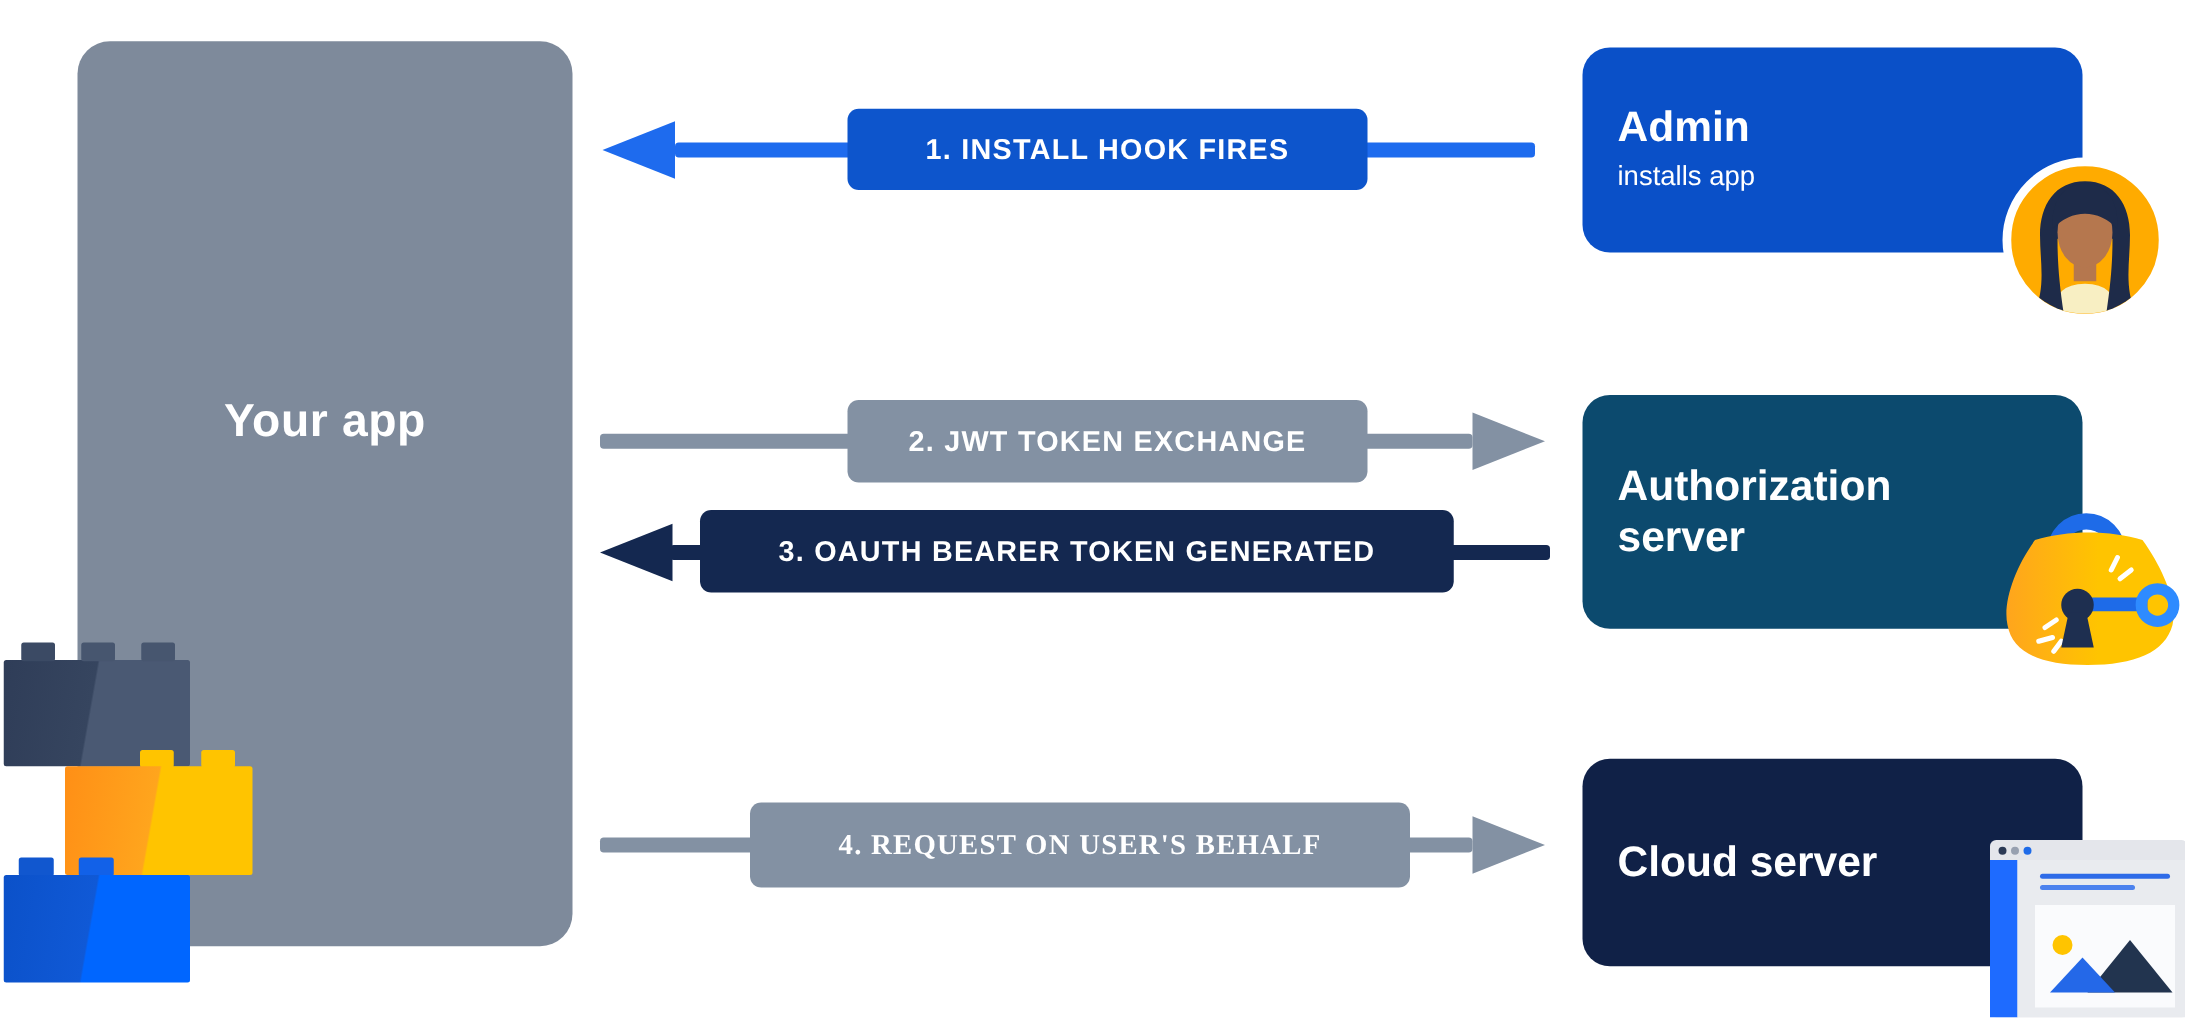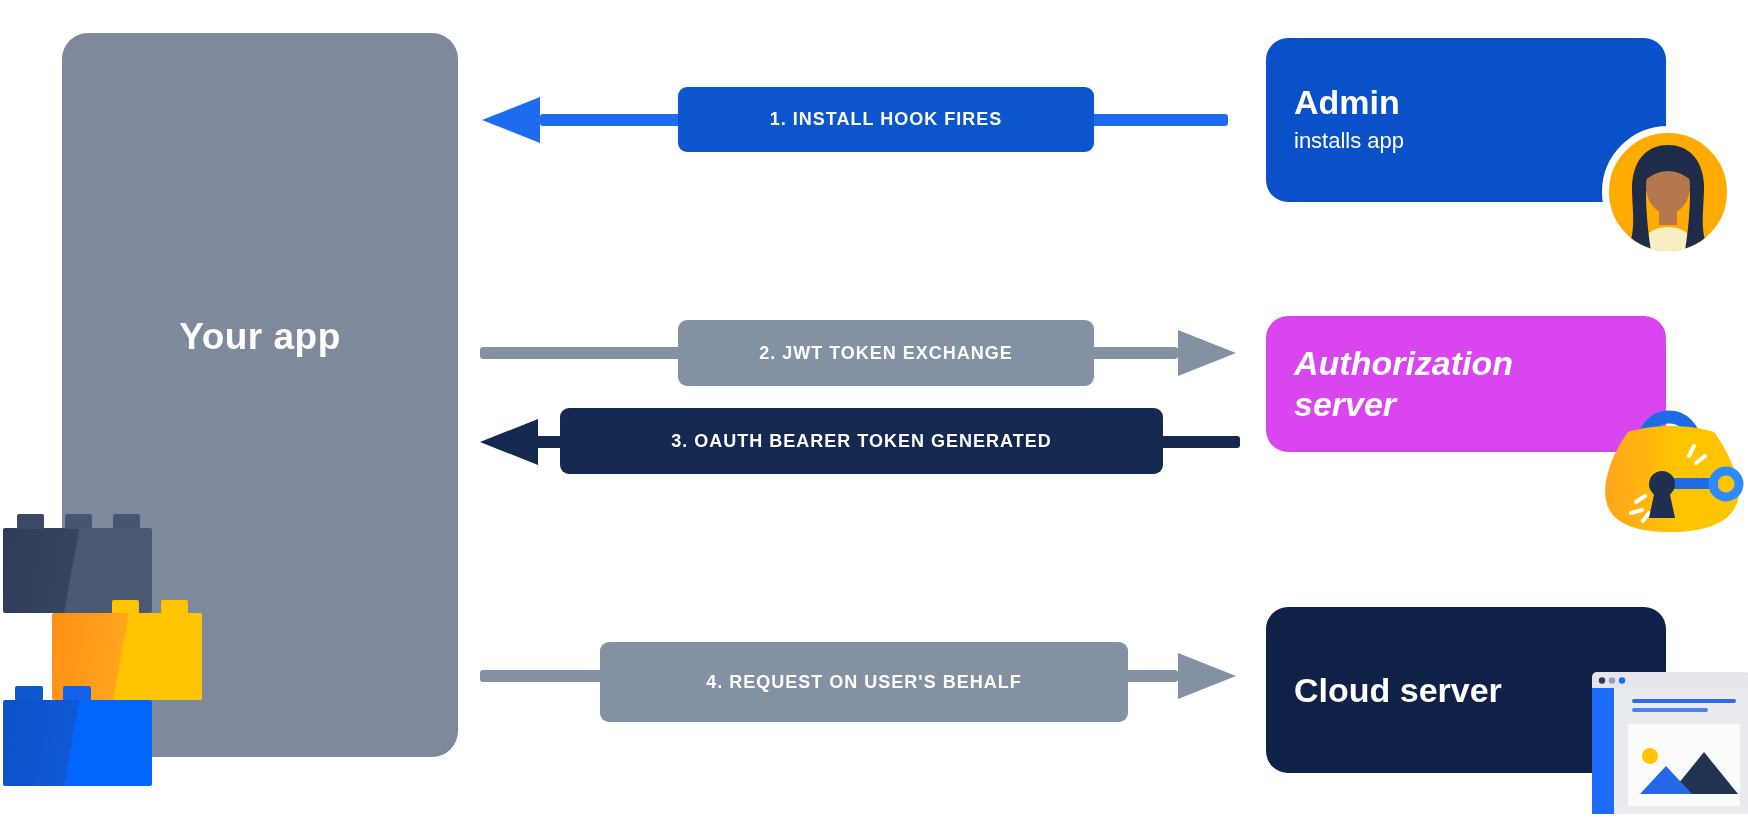--- a/index.html
+++ b/index.html
@@ -15,44 +15,44 @@
   .your-app-label{
     position:absolute;left:0;right:0;top:283px;text-align:center;
     color:#fff;font-size:37px;font-weight:700;letter-spacing:.5px;
   }
   
   .arrow-line{position:absolute;height:12px;border-radius:3px;}
   .head-left,.head-right{position:absolute;width:0;height:0;
     border-top:23px solid transparent;border-bottom:23px solid transparent;}
   .step-label{
     position:absolute;display:flex;align-items:center;justify-content:center;
-    color:#fff;font-weight:700;font-size:18px;letter-spacing:1px;border-radius:9px;
+    color:#fff;font-weight:700;font-size:23px;letter-spacing:1px;border-radius:9px;
     white-space:nowrap;
   }
   
   .line-1{left:540px;top:114px;width:688px;background:#1E6BEE;}
   .head-1{left:482px;top:97px;border-right:58px solid #1E6BEE;}
   .label-1{left:678px;top:87px;width:416px;height:65px;background:#0D55CC;}
   
   .line-2{left:480px;top:347px;width:698px;background:#8391A3;}
   .head-2{left:1178px;top:330px;border-left:58px solid #8391A3;}
   .label-2{left:678px;top:320px;width:416px;height:66px;background:#8391A3;}
   
   .line-3{left:536px;top:436px;width:704px;background:#142850;}
   .head-3{left:480px;top:419px;border-right:58px solid #142850;}
   .label-3{left:560px;top:408px;width:603px;height:66px;background:#142850;}
   
   .line-4{left:480px;top:670px;width:698px;background:#8391A3;}
   .head-4{left:1178px;top:653px;border-left:58px solid #8391A3;}
-  .label-4{left:600px;top:642px;width:528px;height:80px;background:#8391A3;}
+  .label-4{left:600px;top:642px;width:528px;height:68px;background:#8391A3;font-family:Liberation Serif, serif;}
   
   .node{position:absolute;left:1266px;width:400px;border-radius:22px;color:#fff;
     box-sizing:border-box;padding-left:28px;display:flex;flex-direction:column;justify-content:center;}
   .node-admin{top:38px;height:164px;background:#0A50C8;}
-  .node-auth{top:316px;height:136px;background:#d946ef;font-style:italic;}
+  .node-auth{top:316px;height:187px;background:#0c4a6e;}
   .node-cloud{top:607px;height:166px;background:#102147;}
   .node-title{font-size:34px;font-weight:700;line-height:41px;}
   .node-sub{font-size:22px;font-weight:400;line-height:35px;}
   
   .avatar{
     position:absolute;left:1602px;top:126px;width:118px;height:118px;border-radius:50%;
     background:#FFAB00;border:7px solid #fff;overflow:hidden;
   }
   .lock-icon{position:absolute;left:1598px;top:386px;width:150px;height:148px;}
   .browser-icon{position:absolute;left:1592px;top:672px;width:158px;height:142px;}

